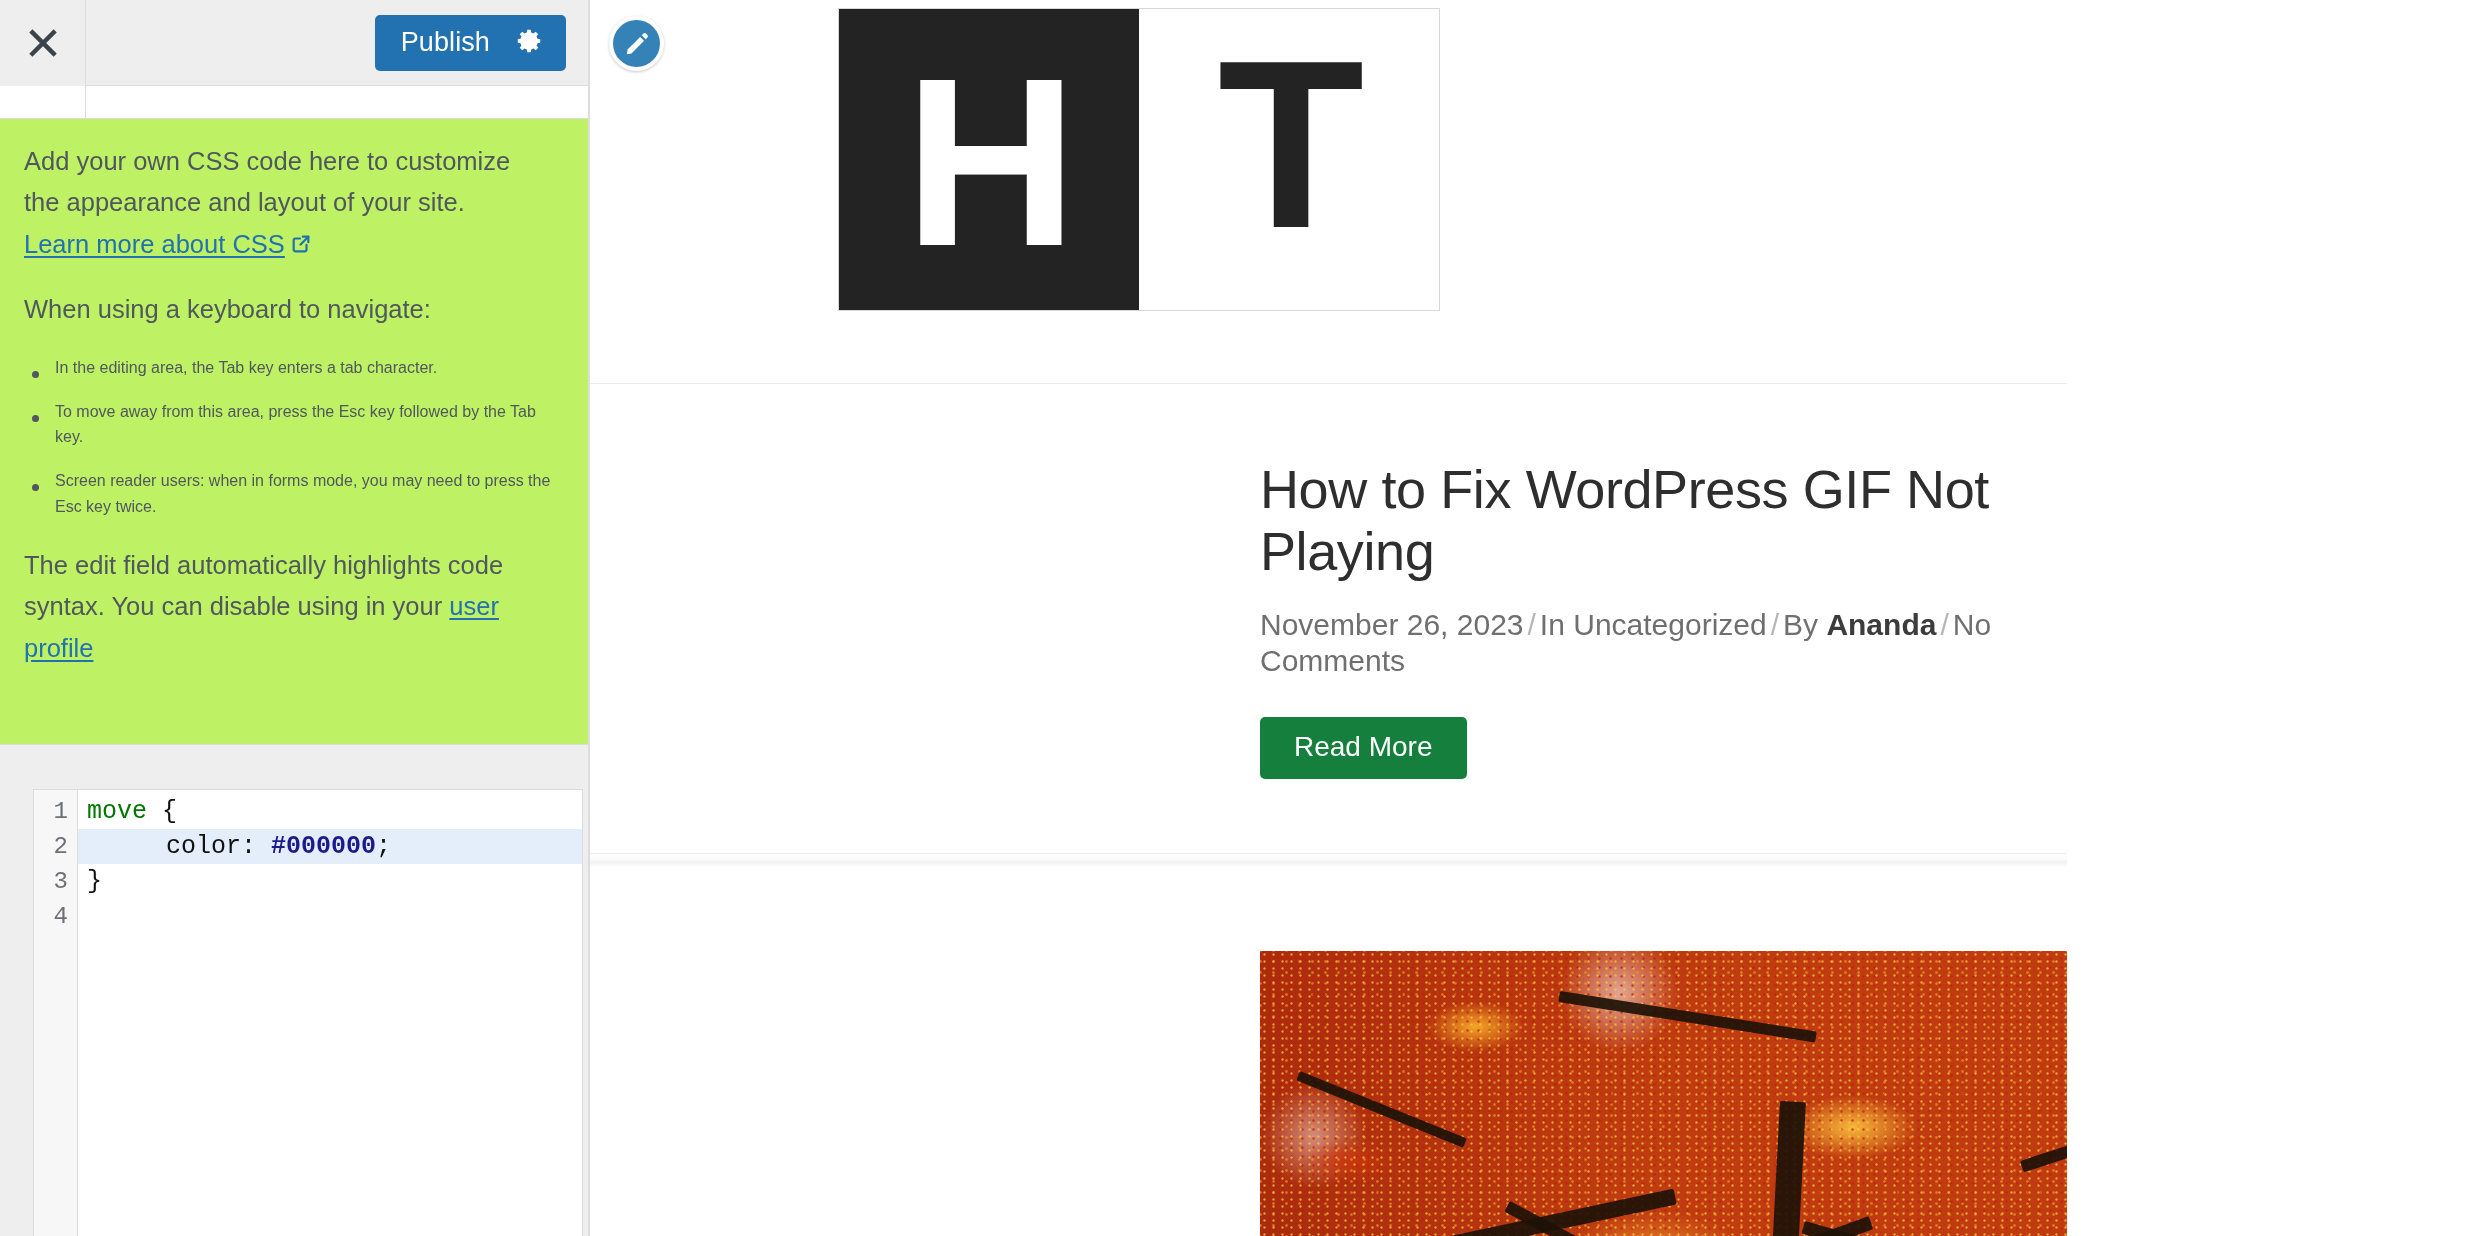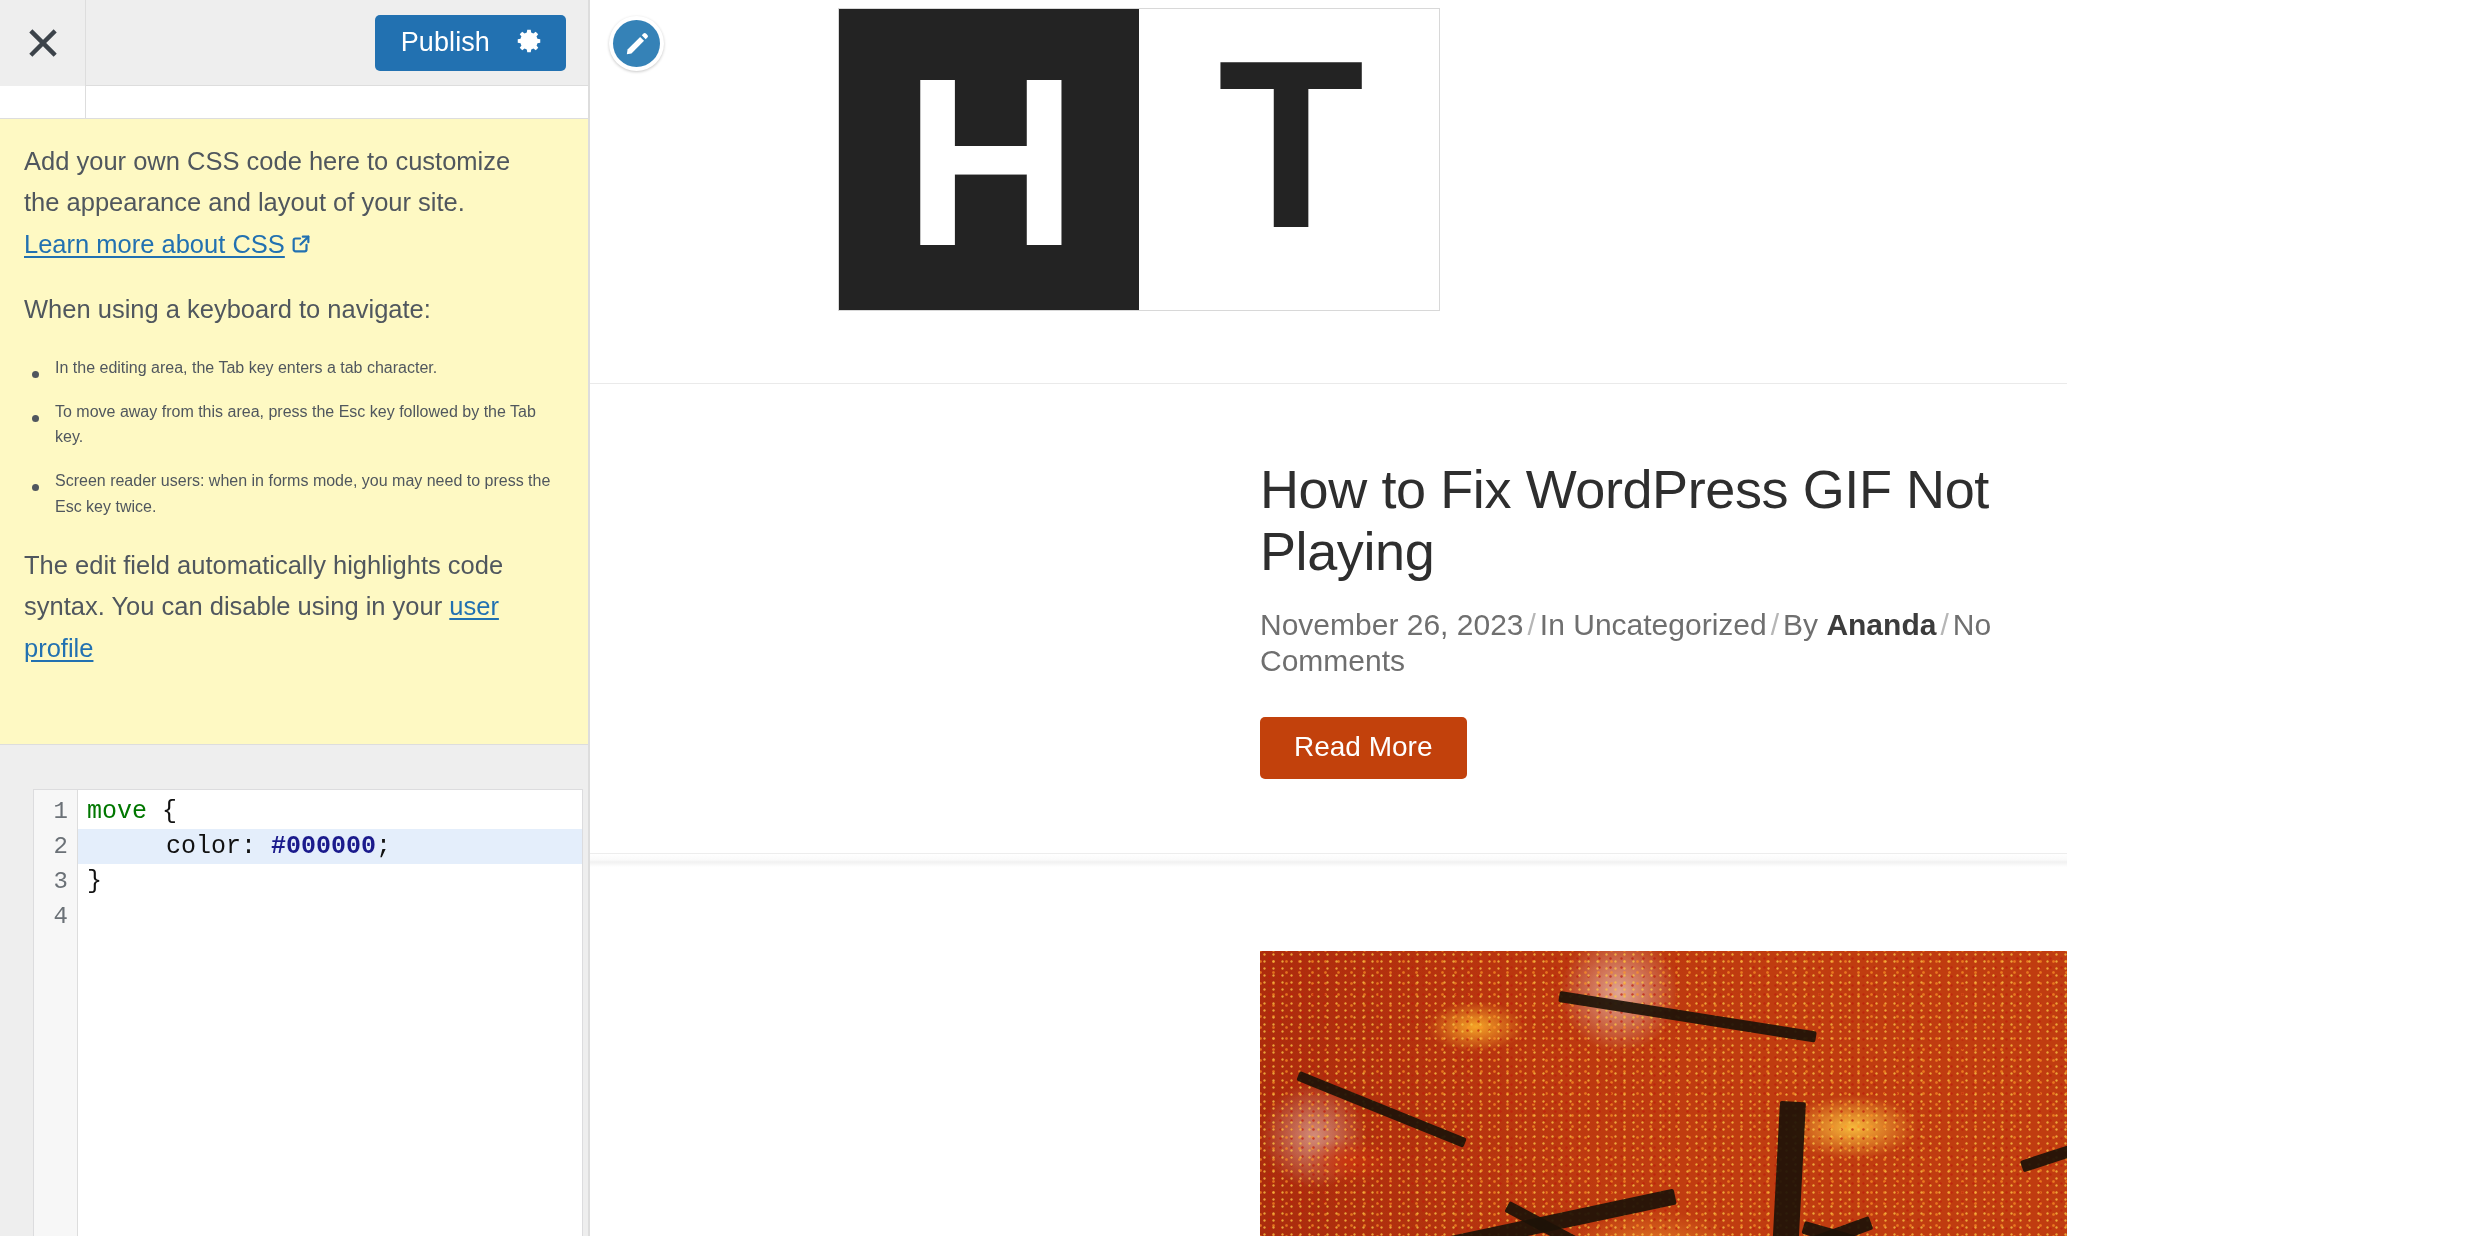--- a/index.html
+++ b/index.html
@@ -93,21 +93,21 @@
     width: 86px;
     border-right: 1px solid #dddddd;
     height: 100%;
   }
   .cz-subbar-right { flex: 1; }
 
   
   .cz-body {
     flex: 1 1 auto;
     overflow: hidden;
-    background: #fef9c3;
+    background: #bef264;
     padding: 22px 36px 0 24px;
     position: relative;
   }
 
   .cz-text {
     color: #50575e;
     font-size: 25.5px;
     line-height: 1.62;
     font-family: "Liberation Sans", sans-serif;
   }
@@ -325,21 +325,21 @@
     color: #6f6f6f;
     font-family: "Liberation Sans", sans-serif;
     line-height: 1.2;
   }
   .meta-sep { color: #b6b6b6; padding: 0 4px; }
   .meta-author { color: #3c3c3c; font-weight: 700; }
 
   .read-more {
     display: inline-block;
     margin-top: 38px;
-    background: #c2410c;
+    background: #15803d;
     color: #ffffff;
     border: none;
     border-radius: 5px;
     padding: 16px 34px 18px 34px;
     font-size: 28px;
     font-family: "Liberation Sans", sans-serif;
     cursor: pointer;
     line-height: 1;
   }
 

